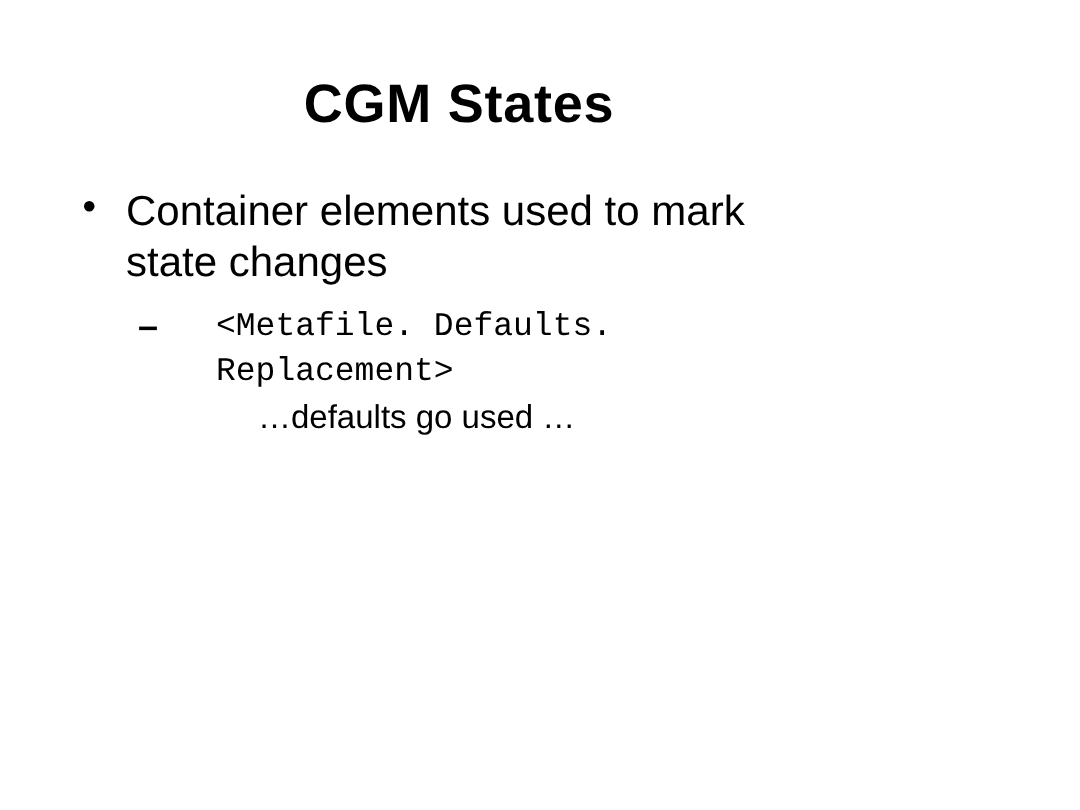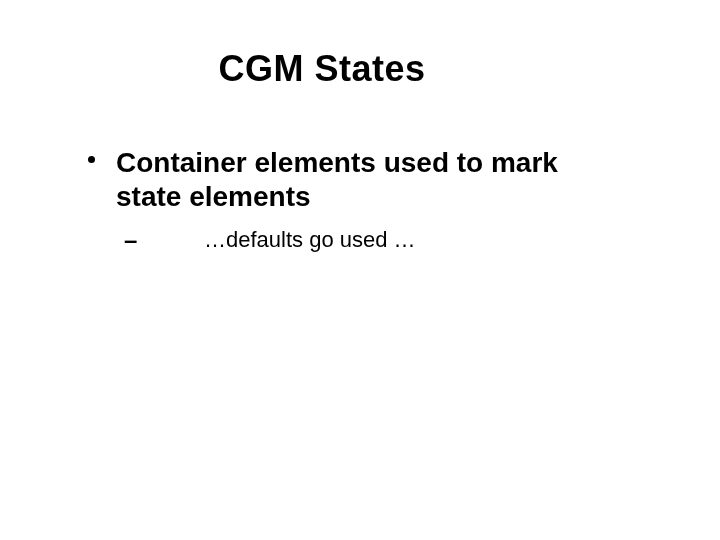--- a/index.html
+++ b/index.html
@@ -9,39 +9,37 @@
     height: 540px;
     background: #ffffff;
     font-family: Arial, Helvetica, sans-serif;
     color: #000;
   }
   .slide {
     width: 612px;
     height: 540px;
     position: relative;
     box-sizing: border-box;
-    padding-left: 32px;
   }
   .title {
     text-align: center;
     font-weight: bold;
     font-size: 36px;
     padding-top: 48px;
     letter-spacing: 0.5px;
   }
   .body {
     padding: 34px 48px 0 48px;
   }
   .bullet-l1 {
     font-size: 28px;
-    font-weight: bold;
+    font-weight: normal;
     line-height: 1.2;
     padding-left: 36px;
     position: relative;
-    margin-top: 22px;
   }
   .bullet-l1 .dot {
     position: absolute;
     left: 8px;
     top: 10px;
     width: 7px;
     height: 7px;
     background: #000;
     border-radius: 50%;
   }
@@ -76,26 +74,27 @@
 
 <div class="slide">
 
   <div class="title">CGM States</div>
 
   <div class="body">
 
     <div class="bullet-l1">
       <span class="dot"></span>
       <span>Container elements used to mark</span><br>
-      <span>state elements</span>
+      <span>state changes</span>
     </div>
 
     <div class="bullet-l2">
       <span class="dash">–</span>
     </div>
 
     <div class="code-block">
+      <div class="mono">&lt;Metafile. Defaults. Replacement&gt;</div>
       <div class="indent">…defaults go used …</div>
     </div>
 
   </div>
 
 </div>
 
 </body></html>

